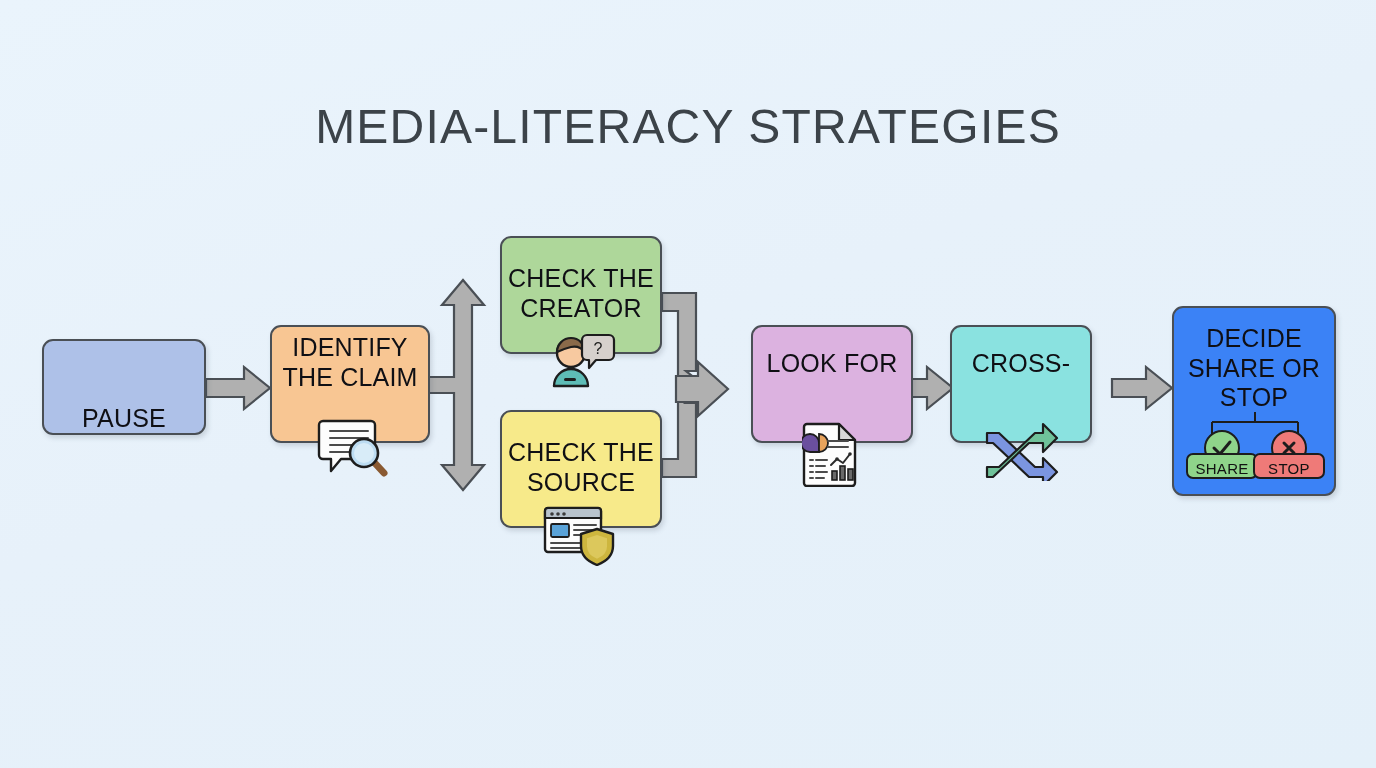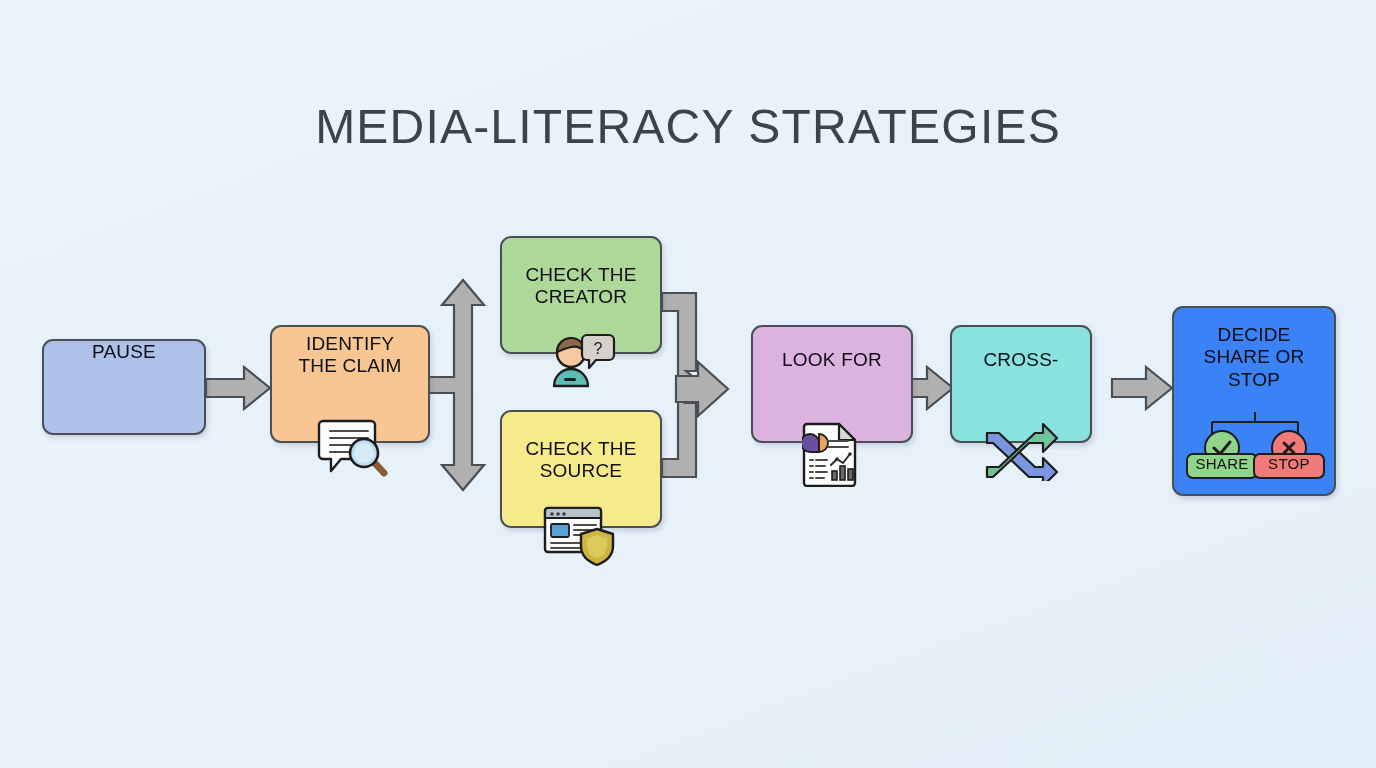--- a/index.html
+++ b/index.html
@@ -42,48 +42,48 @@
     display: flex;
     flex-direction: column;
     align-items: center;
     justify-content: flex-start;
     box-shadow: 2px 3px 5px rgba(60,70,90,0.18);
   }
   .node .label {
     width: 100%;
     text-align: center;
     color: #0f0f14;
-    font-size: 19px;
+    font-size: 25px;
     line-height: 1.18;
     font-weight: 400;
     letter-spacing: 0.2px;
     padding: 0 6px;
   }
-  .node.centered { justify-content: flex-start; }
+  .node.centered { justify-content: flex-end; }
 
   .icon-wrap {
     position: absolute;
     left: 50%;
     transform: translateX(-50%);
     pointer-events: none;
   }
 
   
   .arrow-svg { position: absolute; overflow: visible; }
   .ablk { fill: #b0b0b0; stroke: #4a4f55; stroke-width: 2.2; stroke-linejoin: miter; }
 
   
   .pill {
     position: absolute;
     border: 2px solid #1d1d1d;
     border-radius: 7px;
     font-size: 15px;
     letter-spacing: 0.3px;
     display: flex;
-    align-items: flex-start;
+    align-items: flex-end;
     justify-content: center;
     color: #111;
     font-weight: 400;
   }
   .circ {
     position: absolute;
     border-radius: 50%;
     border: 2px solid #1d1d1d;
     display: flex;
     align-items: center;

